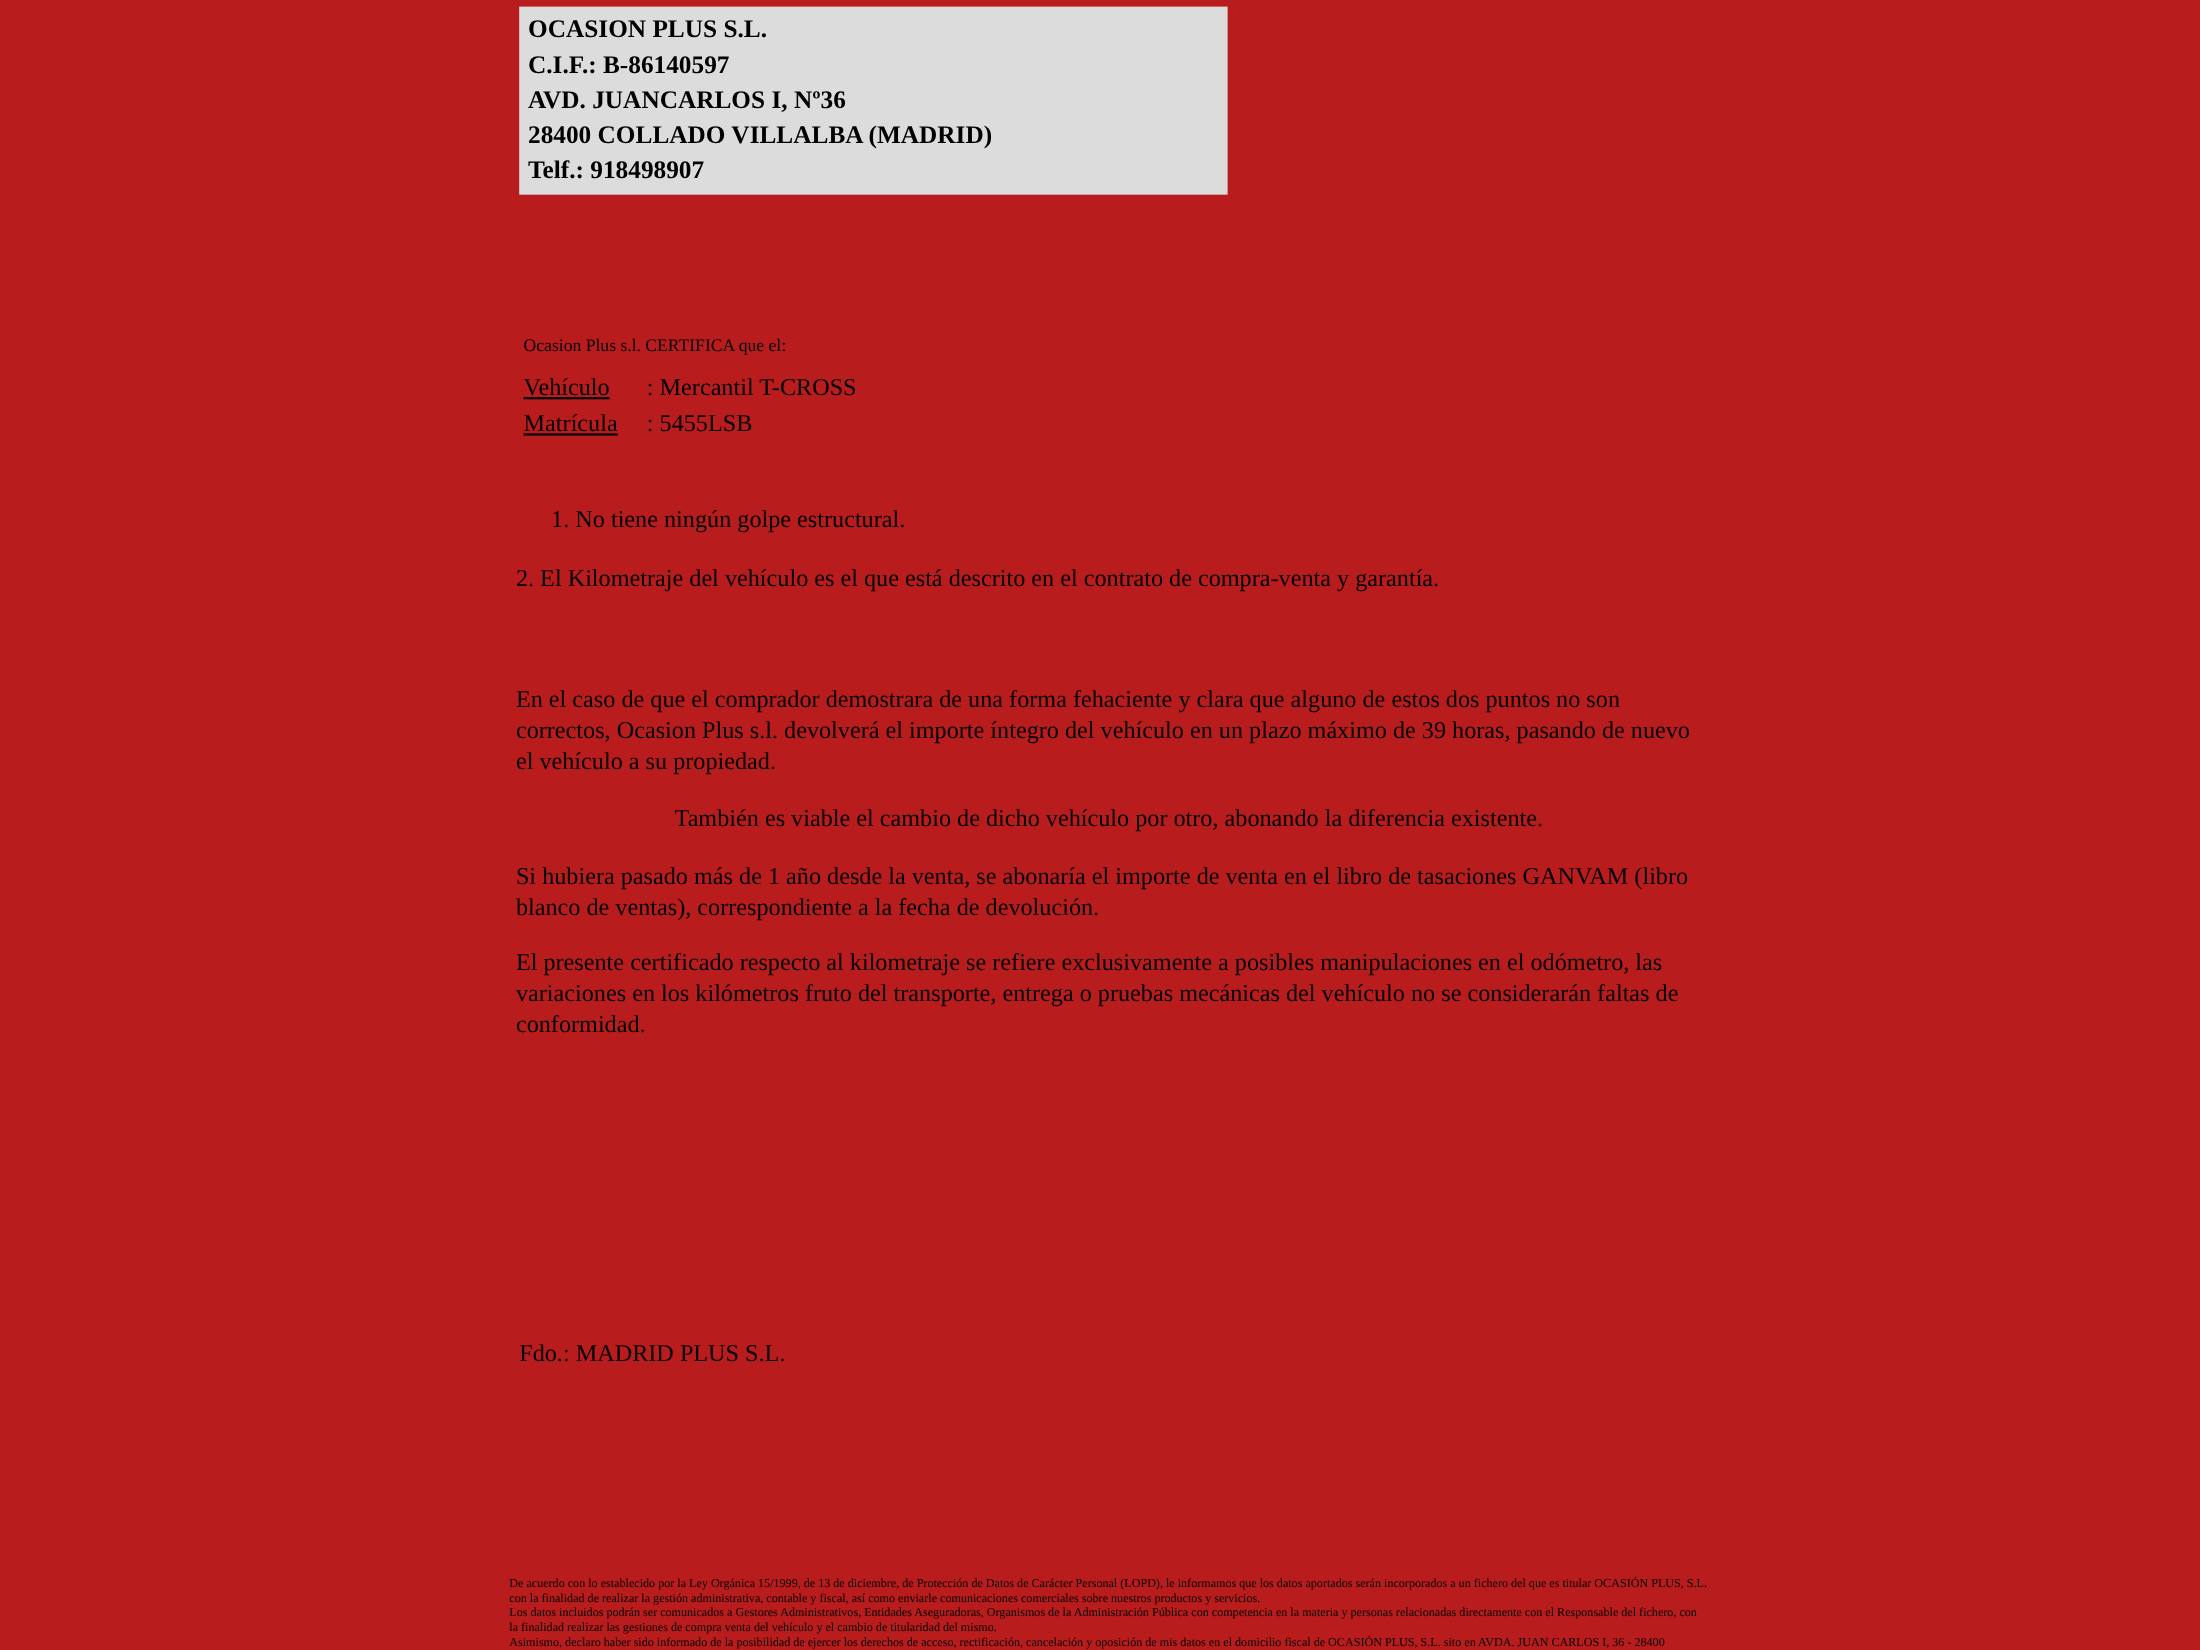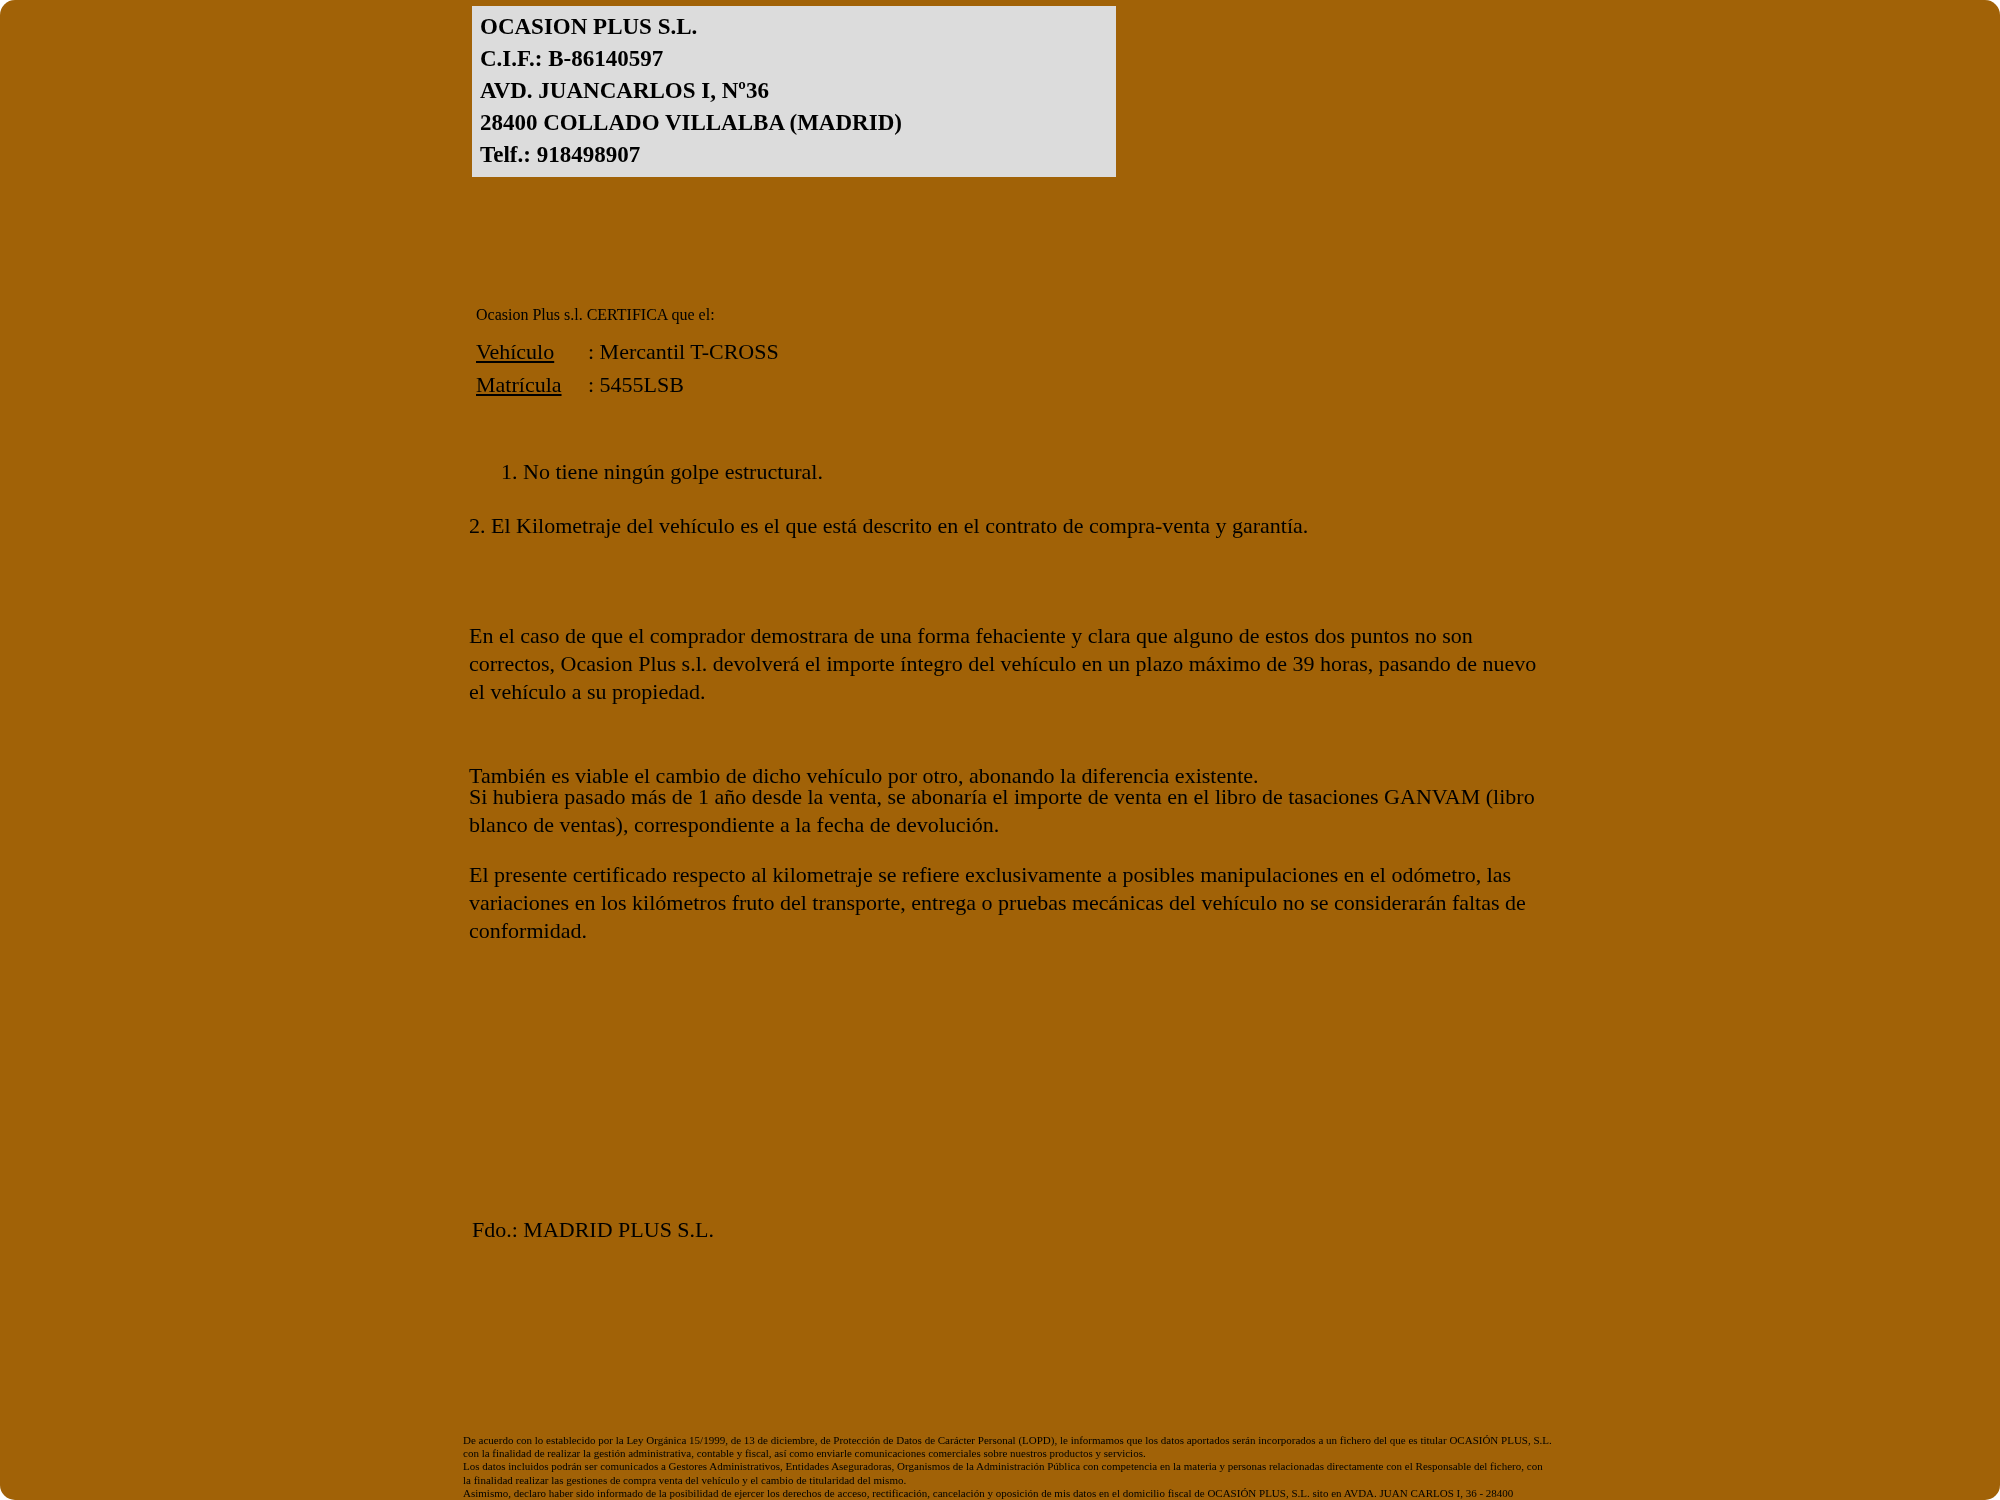--- a/index.html
+++ b/index.html
@@ -4,25 +4,24 @@
 <style>
   html, body {
     margin: 0;
     padding: 0;
     background: #ffffff;
   }
   .page {
     position: relative;
     width: 2000px;
     height: 1500px;
-    background: #a16207;
+    background: #b91c1c;
     font-family: "Liberation Serif", serif;
     color: #000000;
     overflow: hidden;
-    border-radius: 15px;
   }
   .header-box {
     position: absolute;
     left: 472px;
     top: 6px;
     width: 644px;
     background: #dcdcdc;
     padding: 5px 10px 6px 8px;
     box-sizing: border-box;
   }
@@ -68,21 +67,21 @@
   .point.p1 { top: 459px; margin-left: 32px; }
   .point.p2 { top: 513px; }
   .para {
     position: absolute;
     left: 469px;
     width: 1078px;
     font-size: 22px;
     line-height: 28px;
   }
   .para.a { top: 622px; }
-  .para.b { top: 762px; }
+  .para.b { top: 730px; text-align: center; }
   .para.c { top: 783px; }
   .para.d { top: 861px; }
   .signature {
     position: absolute;
     left: 472px;
     top: 1217px;
     font-size: 22px;
   }
   .legal {
     position: absolute;

